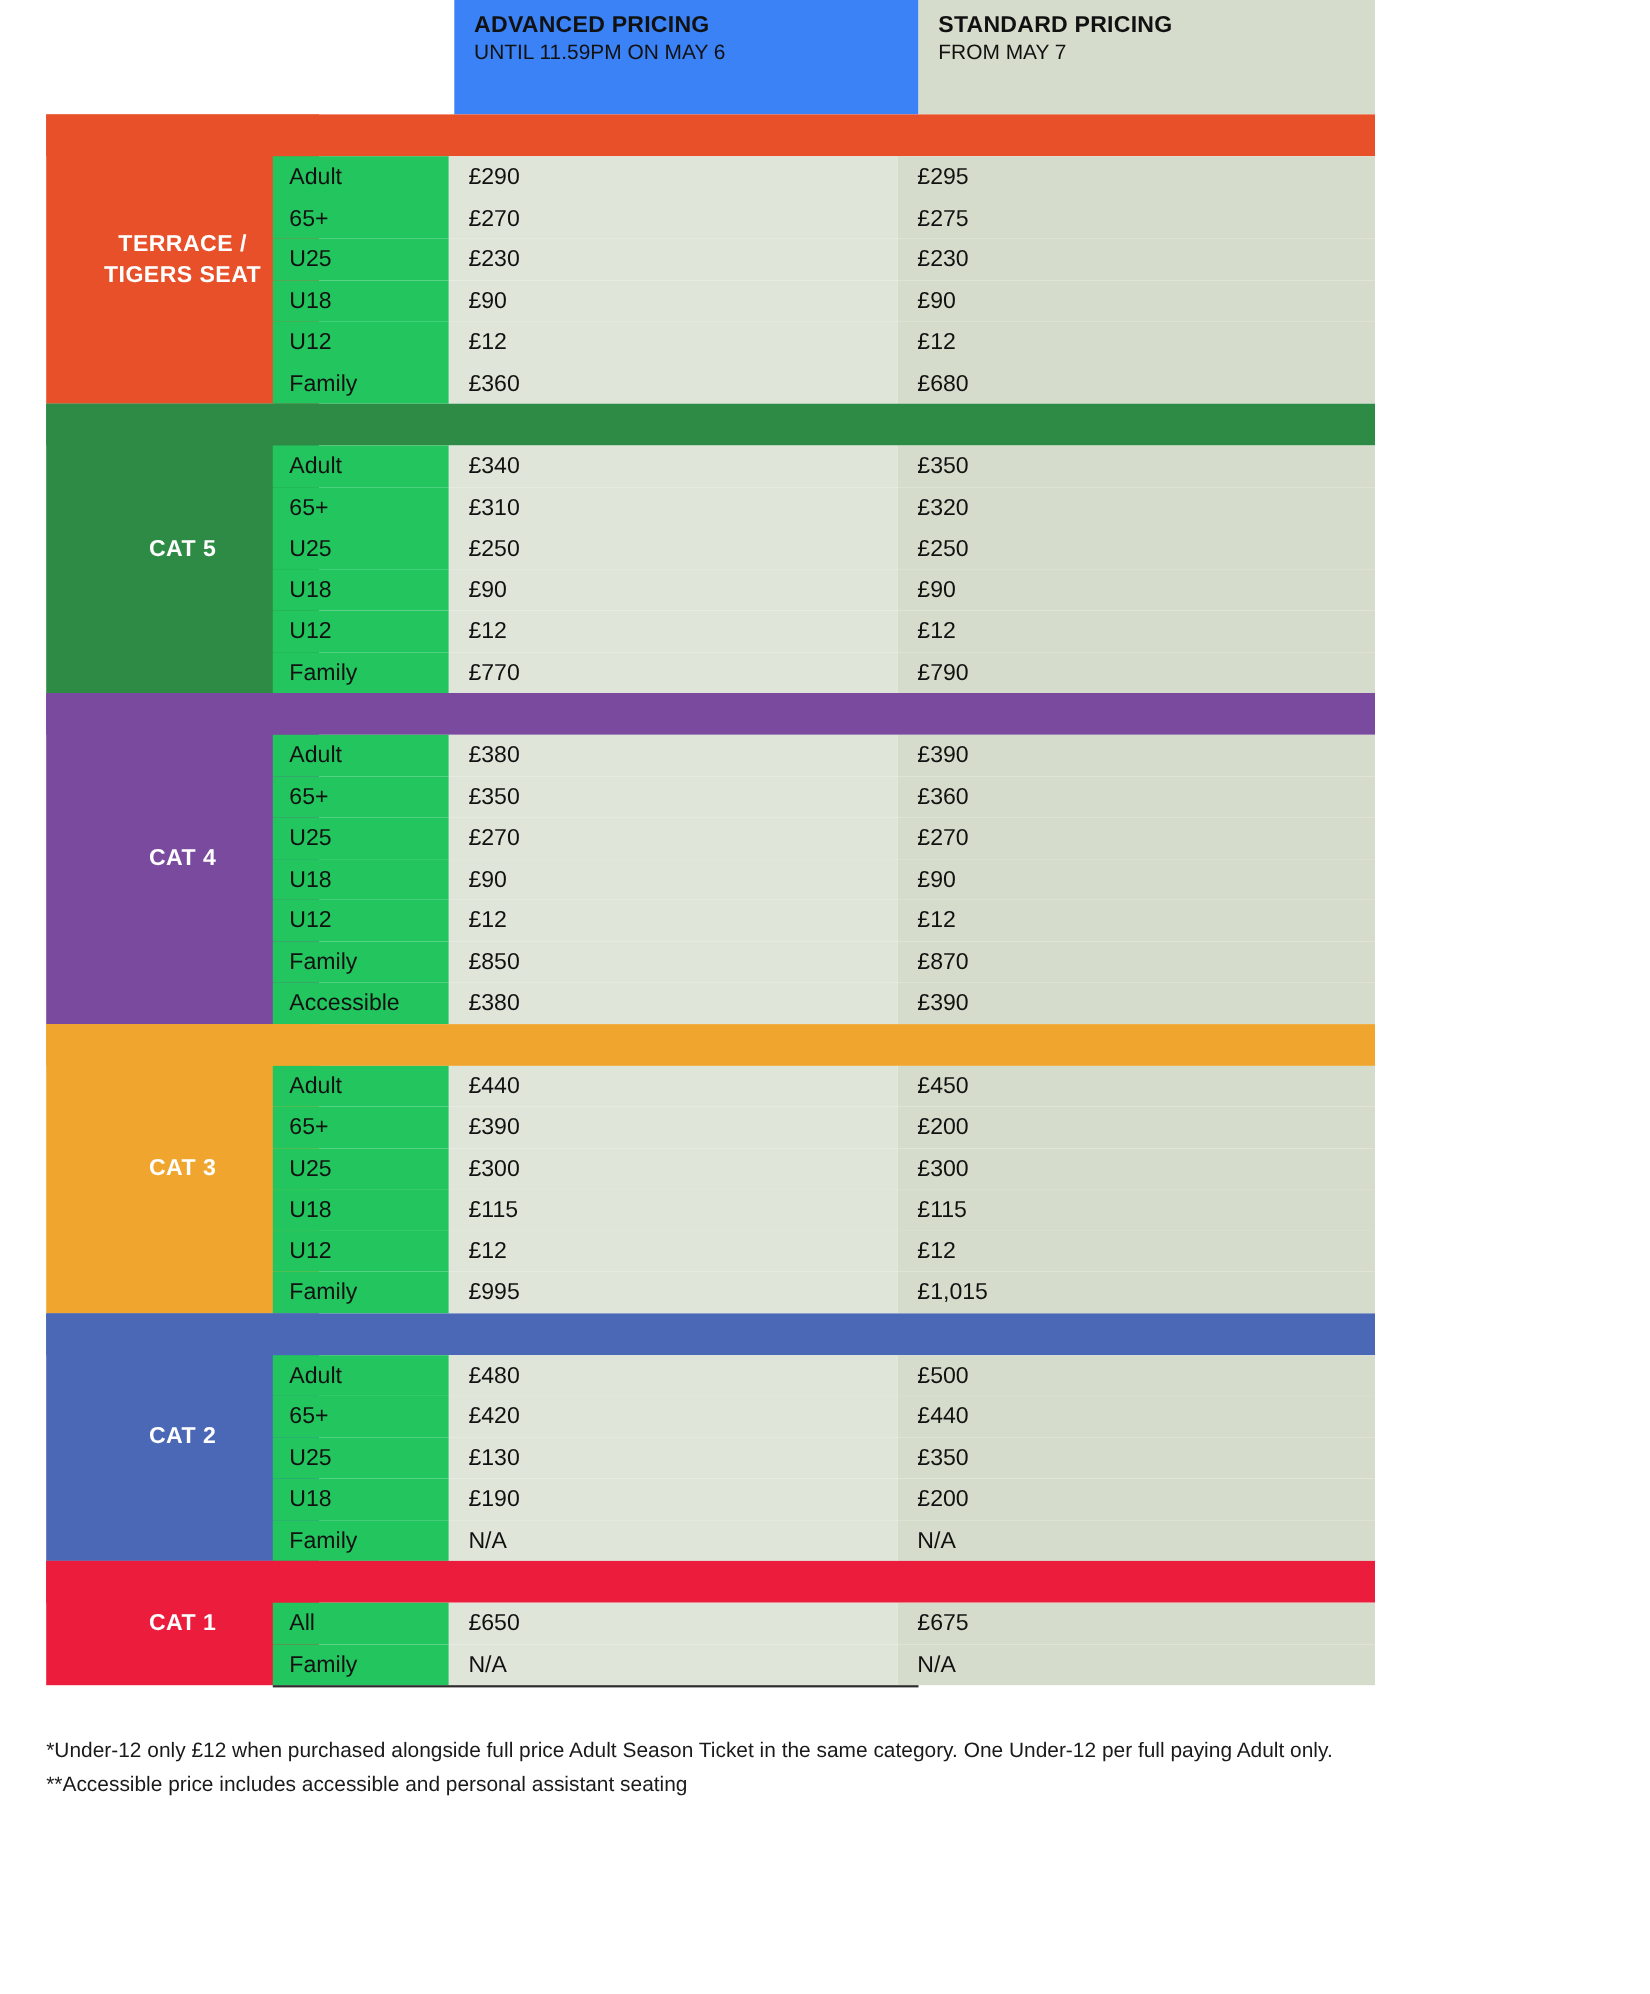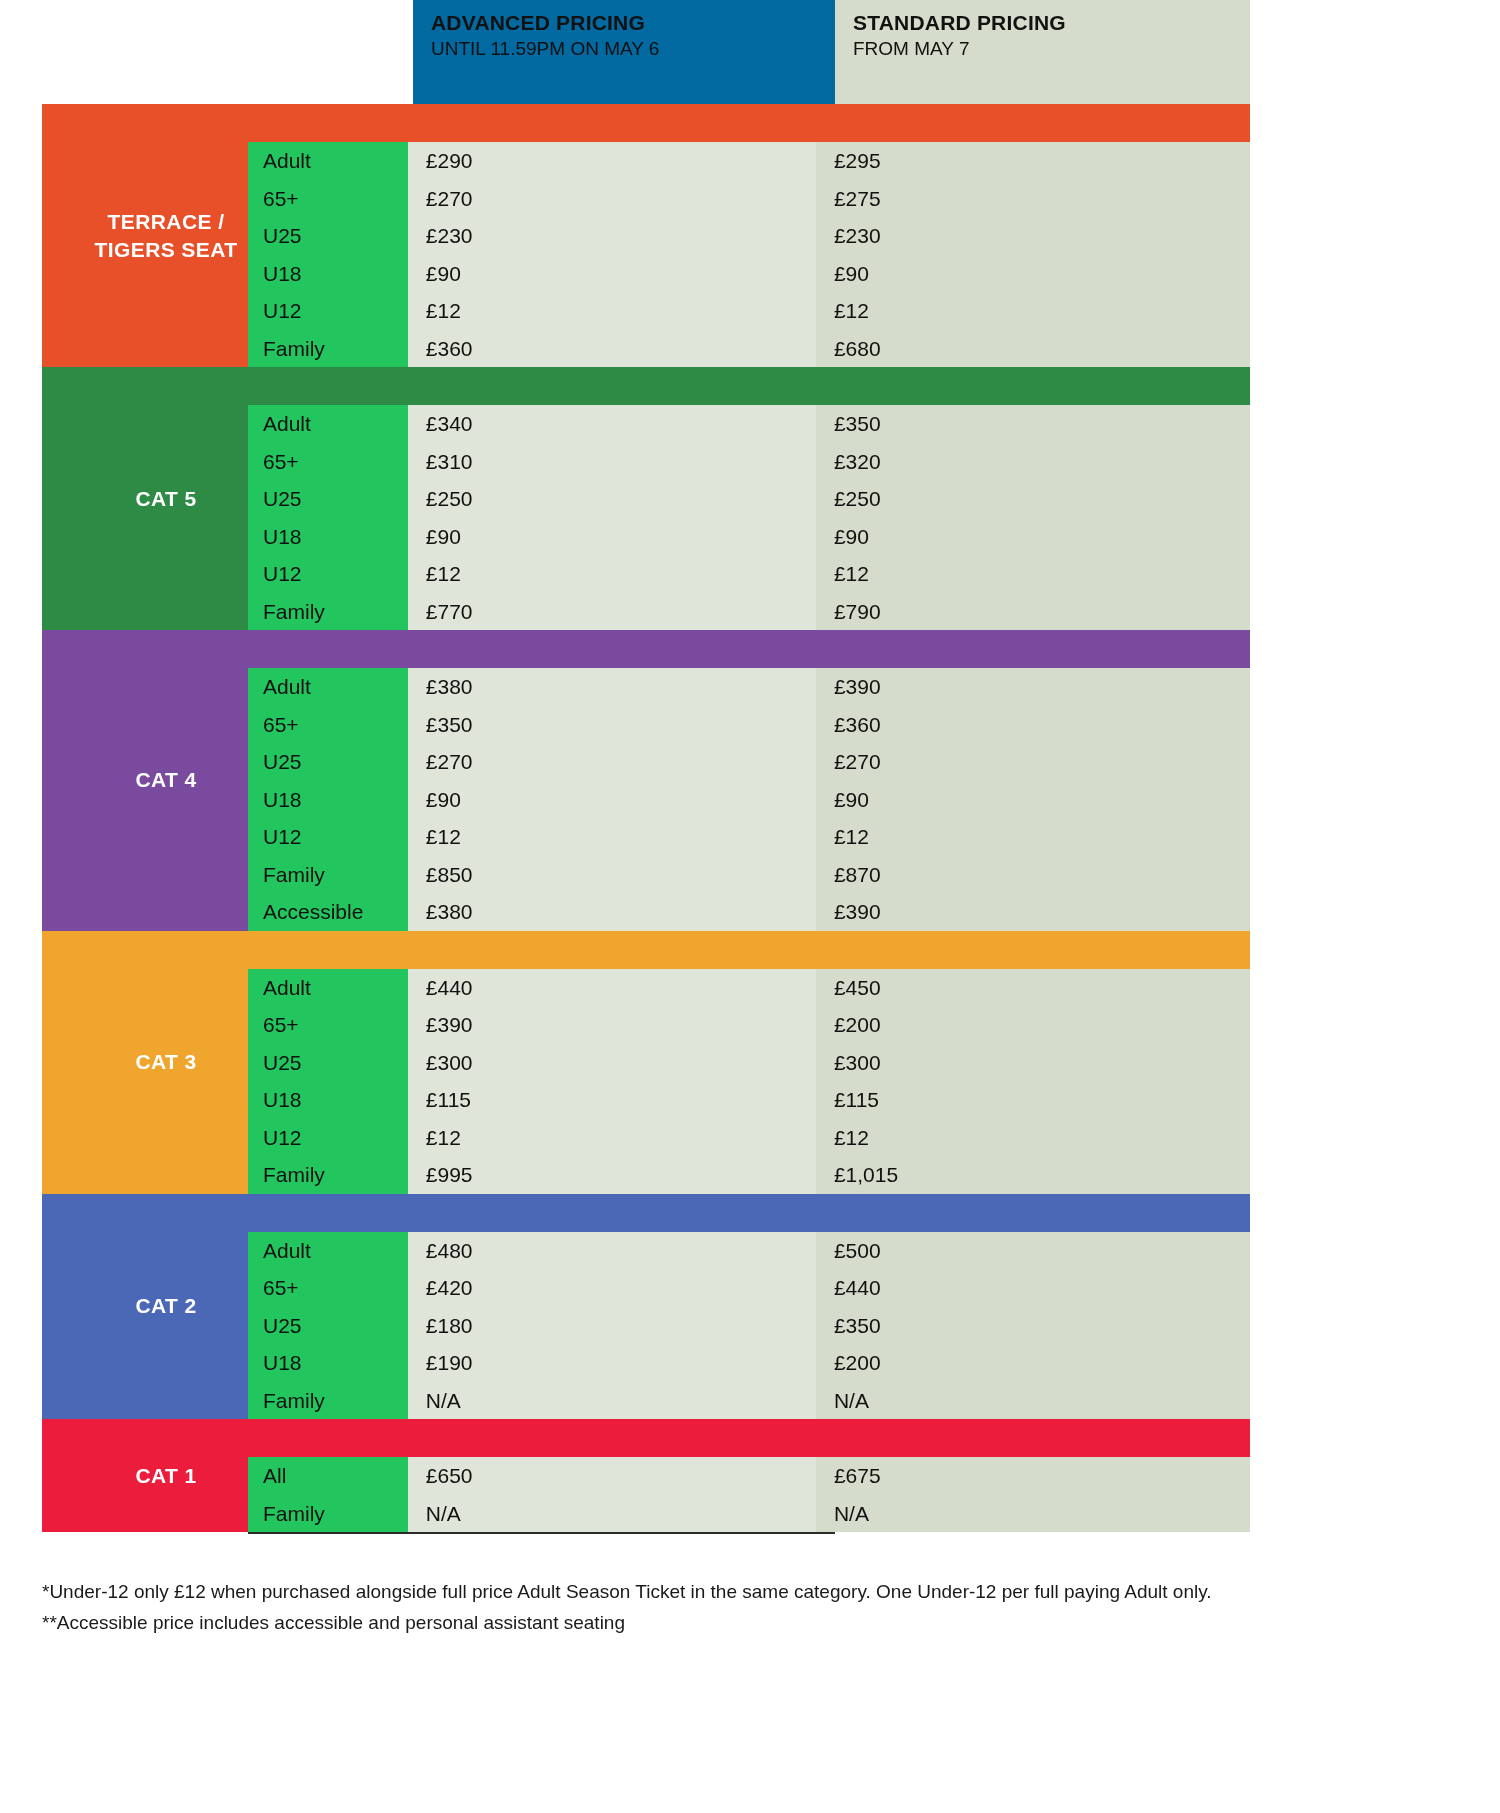--- a/index.html
+++ b/index.html
@@ -32,21 +32,21 @@
   .hdr-col {
     position: absolute;
     top: 0;
     height: 104px;
     box-sizing: border-box;
     padding: 10px 0 0 18px;
   }
   .hdr-adv {
     left: 413px;
     width: 422px;
-    background: #0369a1;
+    background: #3b82f6;
   }
   .hdr-std {
     left: 835px;
     width: 415px;
     background: #d6dccb;
   }
   .hdr-title {
     font-size: 21px;
     font-weight: bold;
     letter-spacing: .2px;
@@ -334,21 +334,21 @@
             <div class="cell c-adv" style="height: 37.5px;">£480</div>
             <div class="cell c-std" style="height: 37.5px;">£500</div>
           </div>
           <div class="row" style="height: 37.5px;">
             <div class="cell c-label" style="height: 37.5px;">65+</div>
             <div class="cell c-adv" style="height: 37.5px;">£420</div>
             <div class="cell c-std" style="height: 37.5px;">£440</div>
           </div>
           <div class="row" style="height: 37.5px;">
             <div class="cell c-label" style="height: 37.5px;">U25</div>
-            <div class="cell c-adv" style="height: 37.5px;">£180</div>
+            <div class="cell c-adv" style="height: 37.5px;">£130</div>
             <div class="cell c-std" style="height: 37.5px;">£350</div>
           </div>
           <div class="row" style="height: 37.5px;">
             <div class="cell c-label" style="height: 37.5px;">U18</div>
             <div class="cell c-adv" style="height: 37.5px;">£190</div>
             <div class="cell c-std" style="height: 37.5px;">£200</div>
           </div>
           <div class="row" style="height: 37.5px;">
             <div class="cell c-label" style="height: 37.5px;">Family</div>
             <div class="cell c-adv" style="height: 37.5px;">N/A</div>

